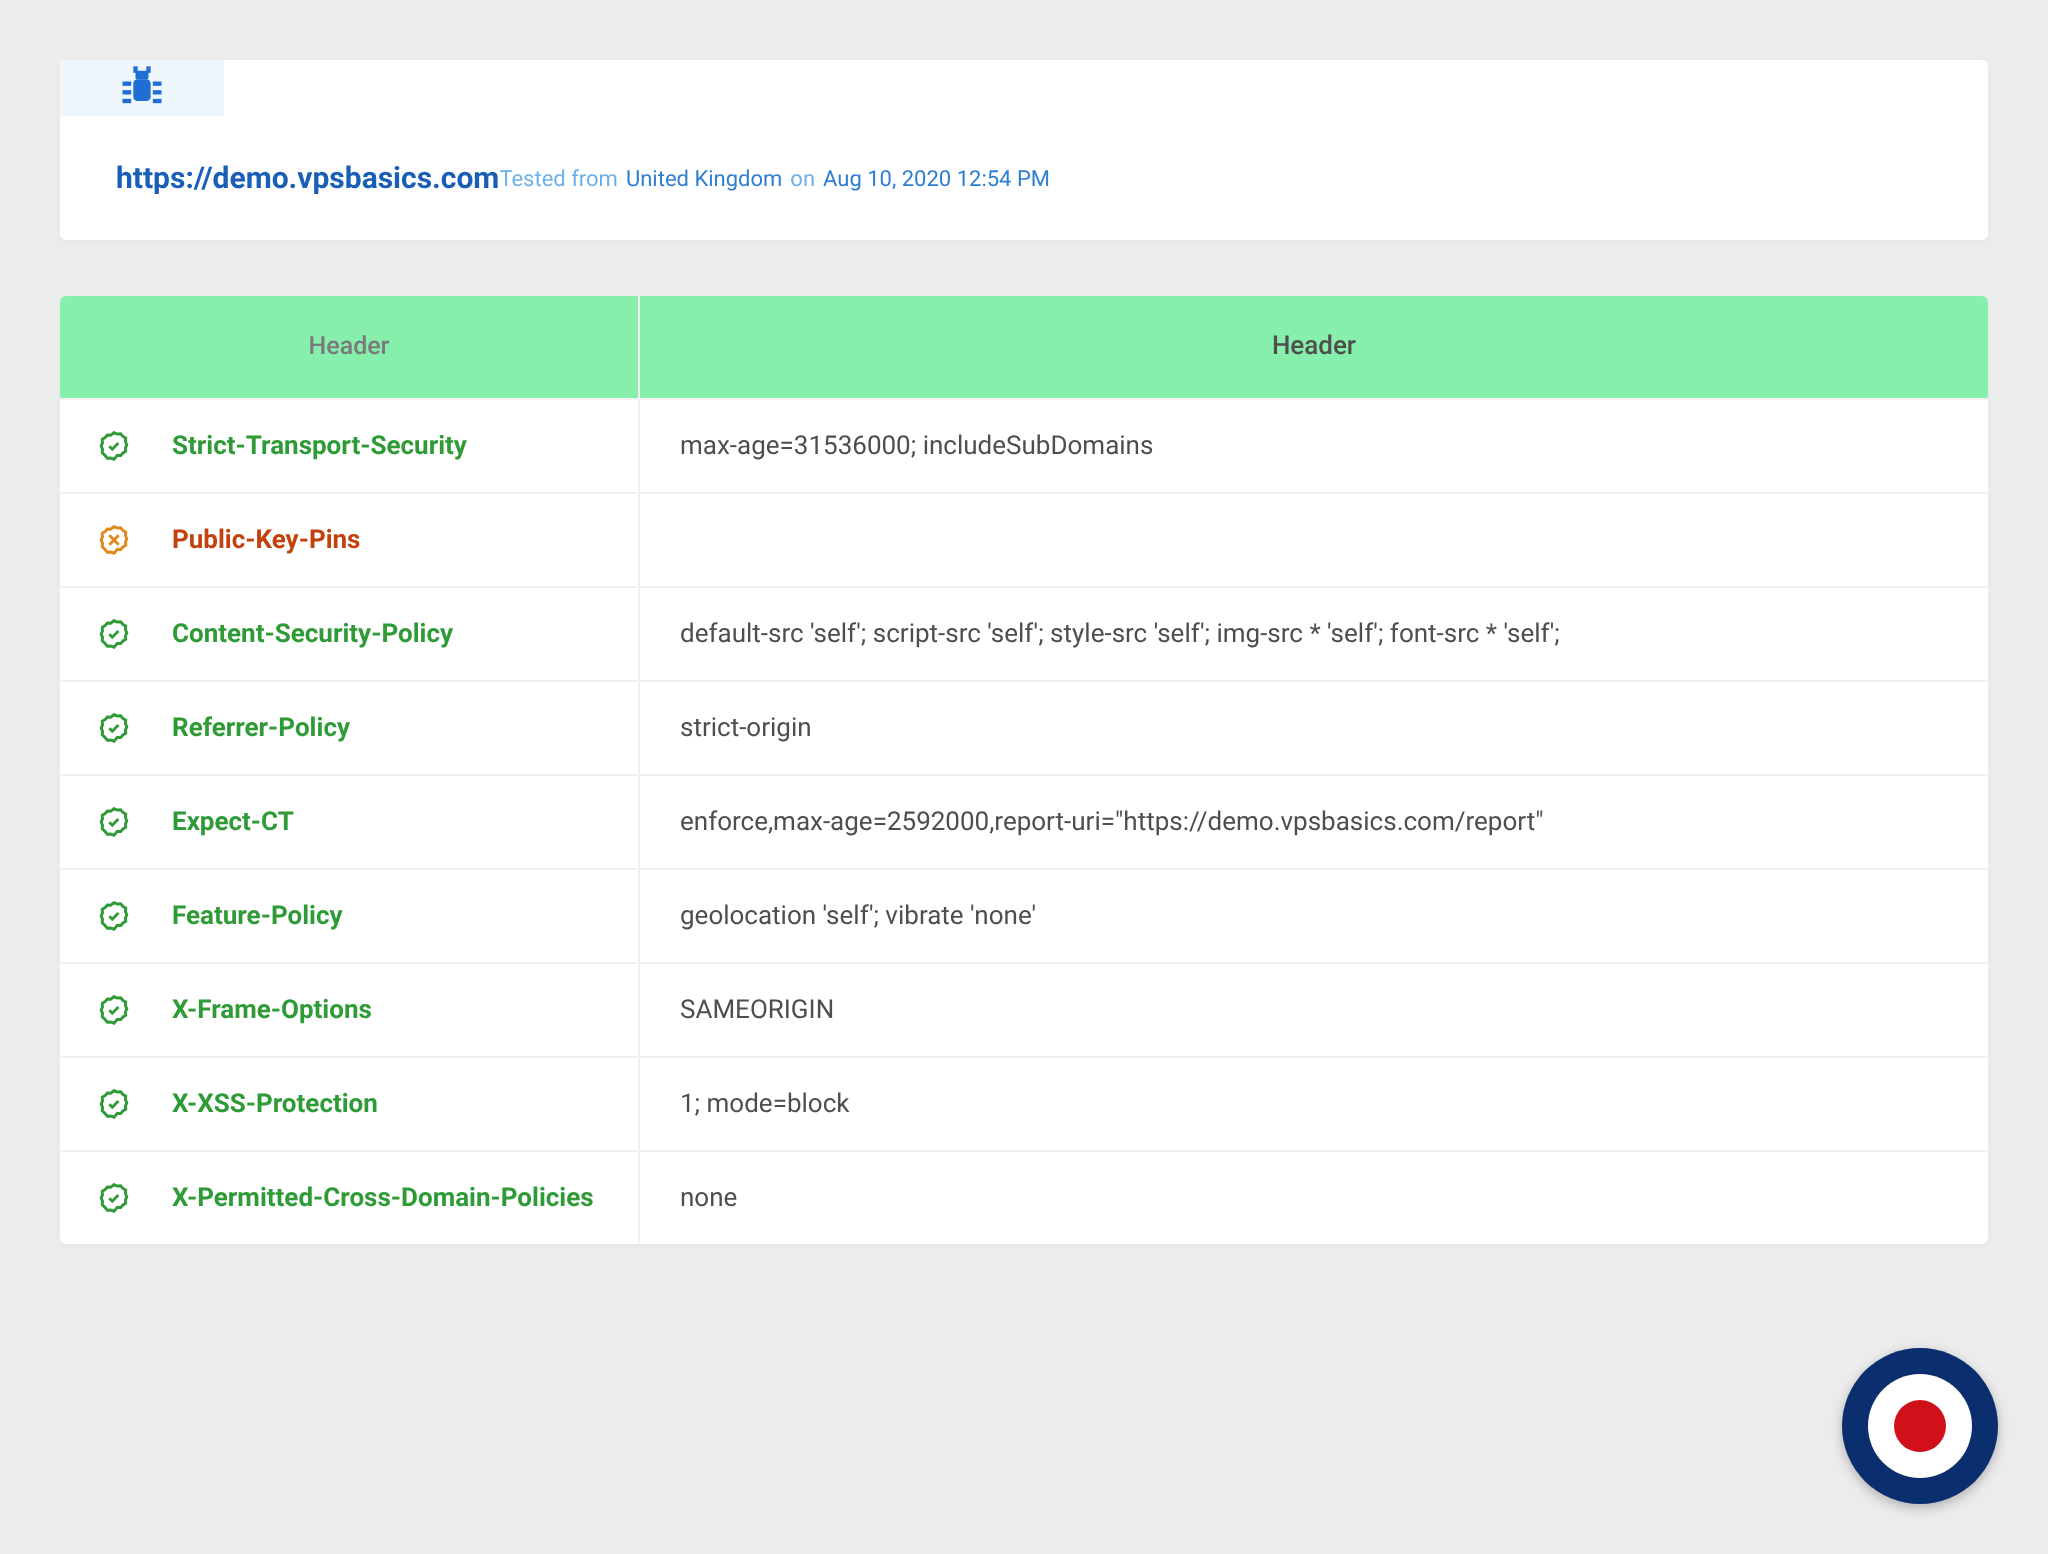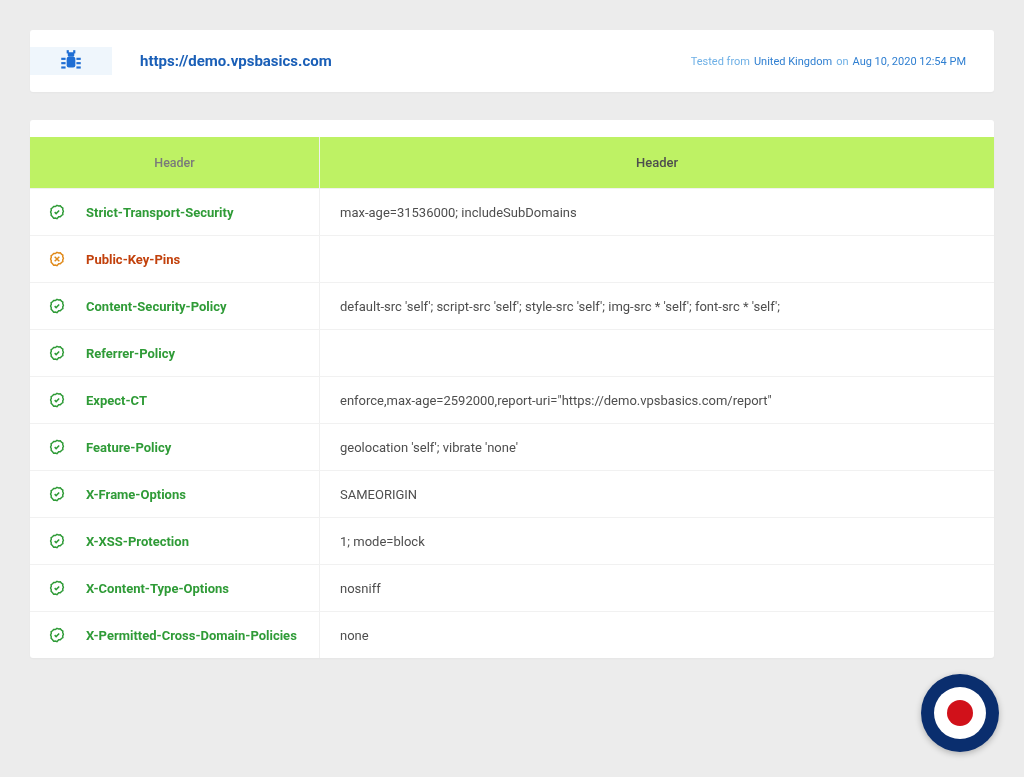--- a/index.html
+++ b/index.html
@@ -13,23 +13,24 @@
     color: #4a4a4a;
   }
   .page {
     padding: 30px;
     width:1024px;
   }
   .summary-card {
     background: #ffffff;
     border-radius: 3px;
     display: flex;
-    align-items: center;
+    align-items: flex-start;
     box-shadow: 0 1px 2px rgba(0,0,0,0.03);
     margin-bottom: 28px;
+    flex-direction: column;
   }
   .summary-icon-box {
     width: 82px;
     min-width:82px;
     background: #eff6fc;
     display: flex;
     align-items: center;
     justify-content: center;
   }
   .summary-icon-box svg { display:block; }
@@ -74,26 +75,25 @@
   }
   .col-v {
     flex: 1;
     padding: 14px 20px;
     display:flex;
     align-items:center;
     font-size:13px;
     color:#4e4e4e;
   }
   .tbl-head {
-    background: #bef264;
+    background: #86efac;
     text-align:center;
     font-size:12.5px;
     color:#7a7a7a;
     font-weight:500;
-    margin-top:17px;
   }
   .tbl-head .col-h, .tbl-head .col-v { justify-content:center; padding:18px 10px; }
   .tbl-row { border-top:1px solid #f1f1f1; }
   .hname {
     font-weight:700;
     font-size:13px;
     margin-left:20px;
   }
   .status-ok .hname { color:#2f9b37; }
   .status-warn .hname { color:#c2410c; }
@@ -193,20 +193,21 @@
         <div class="tbl-row status-ok">
           <div class="col-h">
             <span class="icon-wrap">
               <svg width="16" height="16" viewBox="0 0 24 24" fill="none" stroke-width="2.2">
                 <path d="M12 2l2.5 1 2.5-0.2 1.7 2 2.1 1.3-0.2 2.5 1 2.4-1 2.4 0.2 2.5-2.1 1.3-1.7 2-2.5-0.2L12 22l-2.5-1-2.5 0.2-1.7-2L3.2 17l0.2-2.5L2.4 12l1-2.4L3.2 7l2.1-1.3 1.7-2 2.5 0.2L12 2z"></path>
                 <path d="M8.5 12.2l2.2 2.2 4.6-4.6"></path>
               </svg>
             </span>
             <span class="hname">Referrer-Policy</span>
           </div>
+          <div class="col-v">strict-origin</div>
         </div>
         <div class="tbl-row status-ok">
           <div class="col-h">
             <span class="icon-wrap">
               <svg width="16" height="16" viewBox="0 0 24 24" fill="none" stroke-width="2.2">
                 <path d="M12 2l2.5 1 2.5-0.2 1.7 2 2.1 1.3-0.2 2.5 1 2.4-1 2.4 0.2 2.5-2.1 1.3-1.7 2-2.5-0.2L12 22l-2.5-1-2.5 0.2-1.7-2L3.2 17l0.2-2.5L2.4 12l1-2.4L3.2 7l2.1-1.3 1.7-2 2.5 0.2L12 2z"></path>
                 <path d="M8.5 12.2l2.2 2.2 4.6-4.6"></path>
               </svg>
             </span>
             <span class="hname">Expect-CT</span>
@@ -241,32 +242,20 @@
           <div class="col-h">
             <span class="icon-wrap">
               <svg width="16" height="16" viewBox="0 0 24 24" fill="none" stroke-width="2.2">
                 <path d="M12 2l2.5 1 2.5-0.2 1.7 2 2.1 1.3-0.2 2.5 1 2.4-1 2.4 0.2 2.5-2.1 1.3-1.7 2-2.5-0.2L12 22l-2.5-1-2.5 0.2-1.7-2L3.2 17l0.2-2.5L2.4 12l1-2.4L3.2 7l2.1-1.3 1.7-2 2.5 0.2L12 2z"></path>
                 <path d="M8.5 12.2l2.2 2.2 4.6-4.6"></path>
               </svg>
             </span>
             <span class="hname">X-XSS-Protection</span>
           </div>
           <div class="col-v">1; mode=block</div>
-        </div>
-        <div class="tbl-row status-ok">
-          <div class="col-h">
-            <span class="icon-wrap">
-              <svg width="16" height="16" viewBox="0 0 24 24" fill="none" stroke-width="2.2">
-                <path d="M12 2l2.5 1 2.5-0.2 1.7 2 2.1 1.3-0.2 2.5 1 2.4-1 2.4 0.2 2.5-2.1 1.3-1.7 2-2.5-0.2L12 22l-2.5-1-2.5 0.2-1.7-2L3.2 17l0.2-2.5L2.4 12l1-2.4L3.2 7l2.1-1.3 1.7-2 2.5 0.2L12 2z"></path>
-                <path d="M8.5 12.2l2.2 2.2 4.6-4.6"></path>
-              </svg>
-            </span>
-            <span class="hname">X-Content-Type-Options</span>
-          </div>
-          <div class="col-v">nosniff</div>
         </div>
         <div class="tbl-row status-ok">
           <div class="col-h">
             <span class="icon-wrap">
               <svg width="16" height="16" viewBox="0 0 24 24" fill="none" stroke-width="2.2">
                 <path d="M12 2l2.5 1 2.5-0.2 1.7 2 2.1 1.3-0.2 2.5 1 2.4-1 2.4 0.2 2.5-2.1 1.3-1.7 2-2.5-0.2L12 22l-2.5-1-2.5 0.2-1.7-2L3.2 17l0.2-2.5L2.4 12l1-2.4L3.2 7l2.1-1.3 1.7-2 2.5 0.2L12 2z"></path>
                 <path d="M8.5 12.2l2.2 2.2 4.6-4.6"></path>
               </svg>
             </span>
             <span class="hname">X-Permitted-Cross-Domain-Policies</span>

